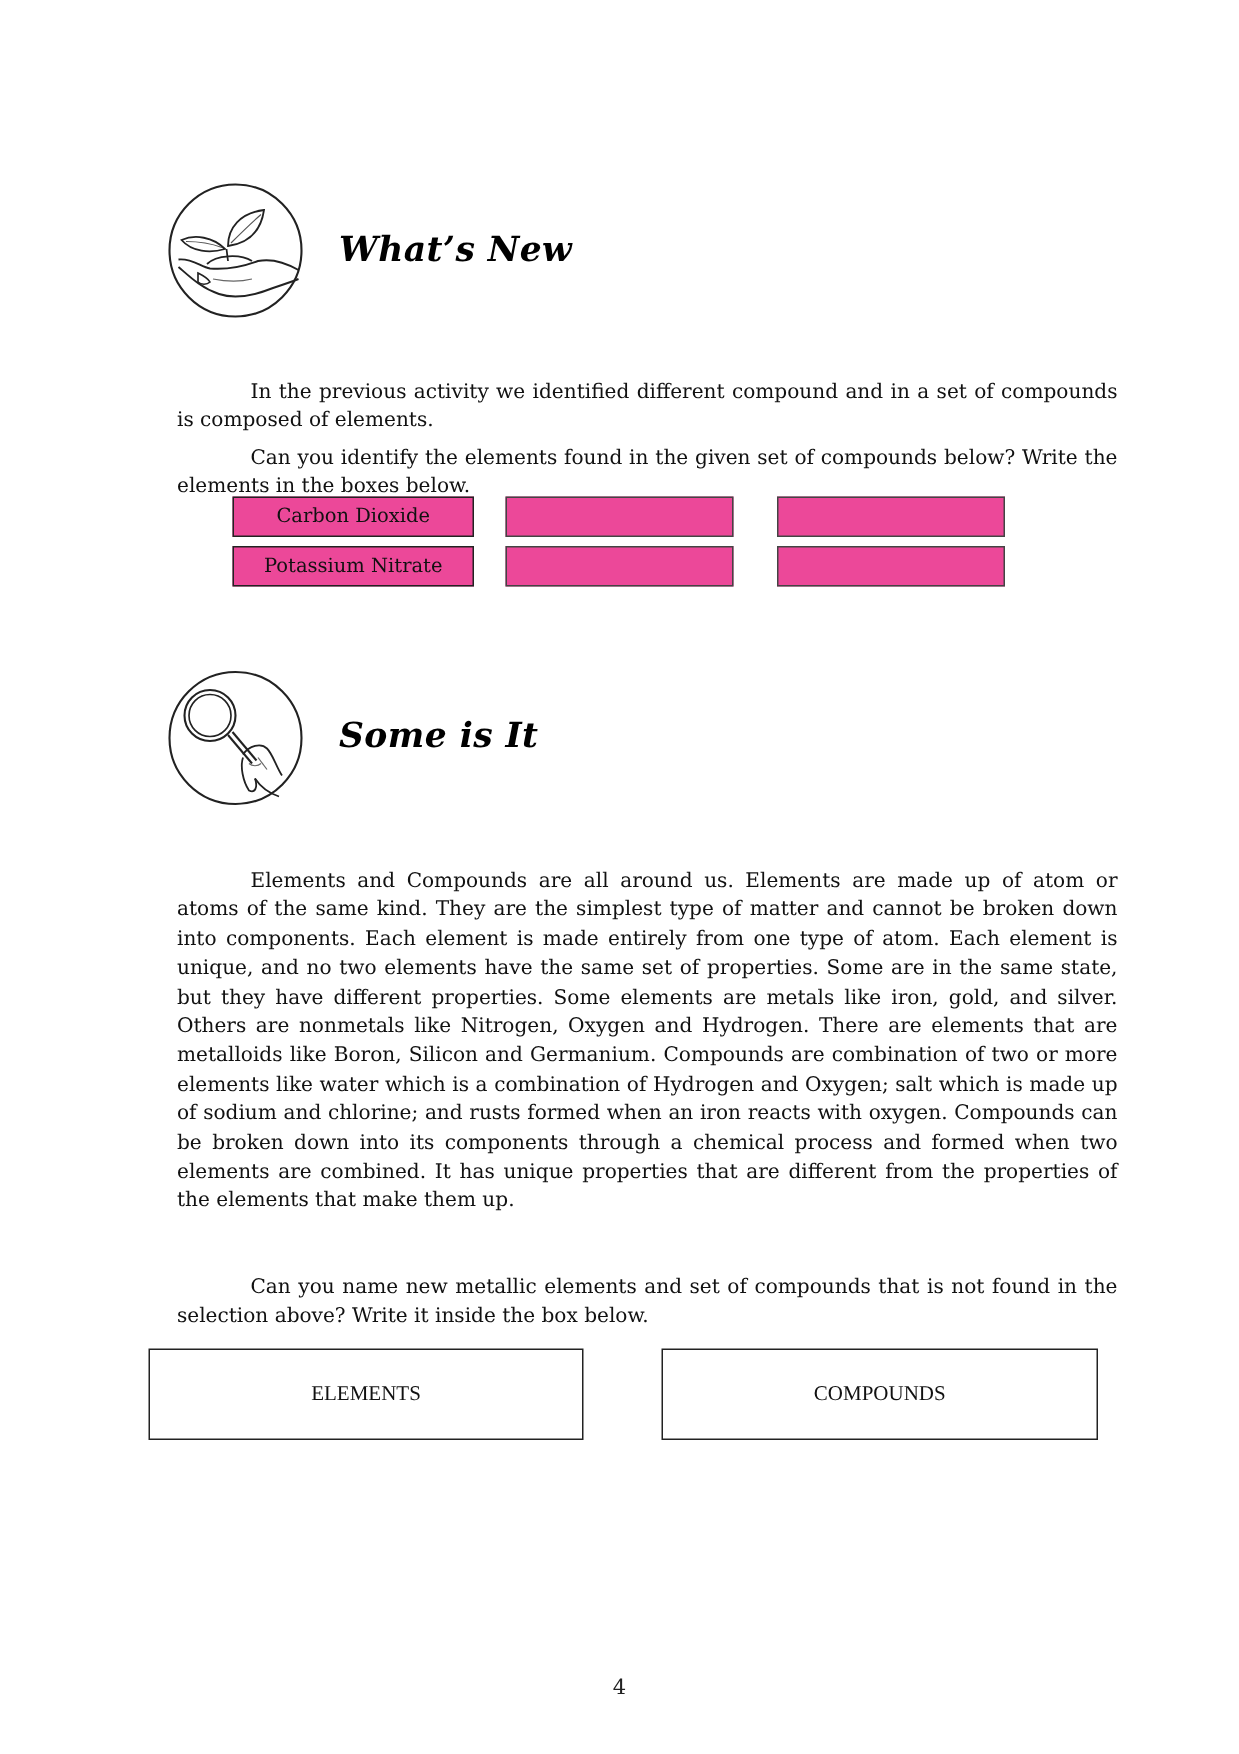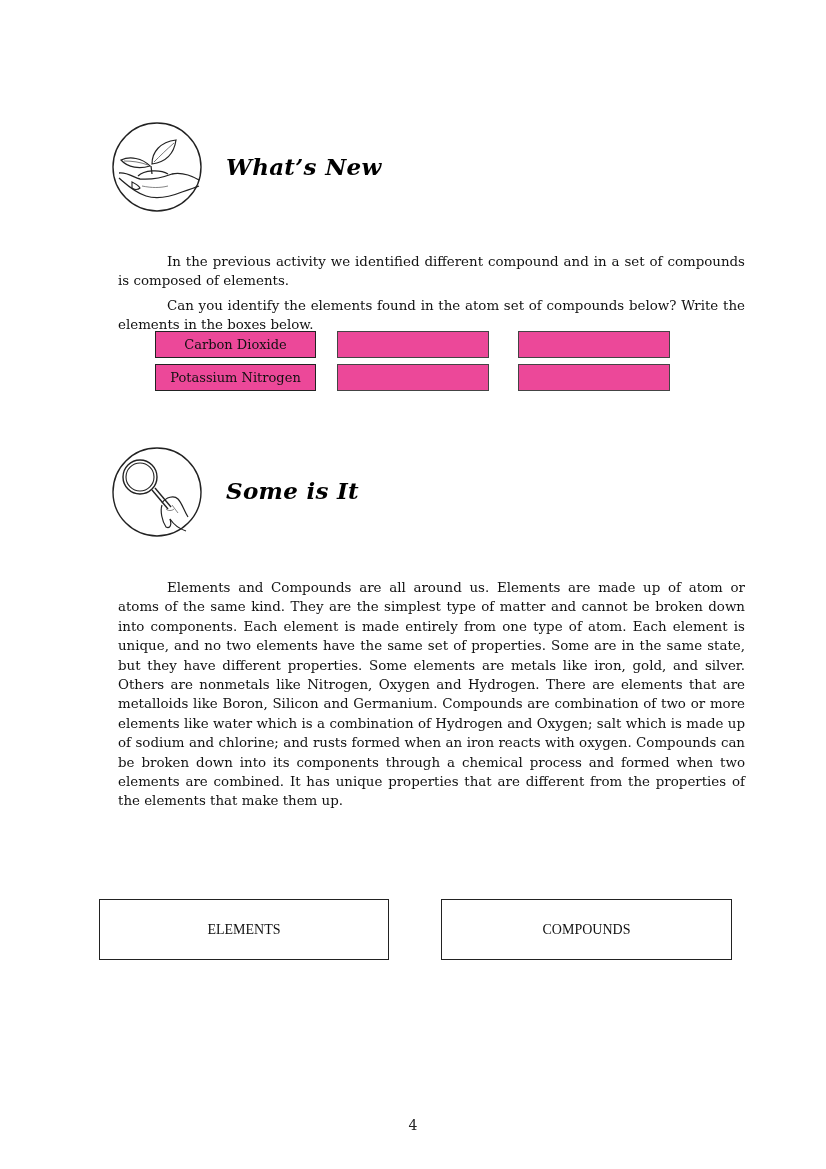--- a/index.html
+++ b/index.html
@@ -49,28 +49,28 @@
     <path d="M7 56 C 14 62, 22 70, 34 74 C 46 78, 60 74, 70 70 C 76 68, 82 66, 87 64" fill="none" stroke="#222" stroke-width="1.3"></path>
     <path d="M20 60 C 24 62, 27 64, 28 66 C 26 68, 22 68, 20 66 Z" fill="none" stroke="#222" stroke-width="1.1"></path>
     <path d="M30 64 C 40 66, 48 66, 56 64" fill="none" stroke="#666" stroke-width="0.8"></path>
   </svg>
   <div class="heading" style="left:226px; top:137px;">What’s New</div>
 
   <p class="para" style="top:218px;">
     <span class="indent"></span><span>In the previous activity we identified different compound and in a set of compounds is composed of elements.</span>
   </p>
   <p class="para" style="top:262px;">
-    <span class="indent"></span><span>Can you identify the elements found in the atom set of compounds below? Write the elements in the boxes below.</span>
+    <span class="indent"></span><span>Can you identify the elements found in the given set of compounds below? Write the elements in the boxes below.</span>
   </p>
 
   <div class="cbox" style="left:155px; top:315px; width:161px; height:27px;">Carbon Dioxide</div>
   <div class="cbox blank" style="left:337px; top:315px; width:152px; height:27px;"></div>
   <div class="cbox blank" style="left:518px; top:315px; width:152px; height:27px;"></div>
 
-  <div class="cbox" style="left:155px; top:348px; width:161px; height:27px;">Potassium Nitrogen</div>
+  <div class="cbox" style="left:155px; top:348px; width:161px; height:27px;">Potassium Nitrate</div>
   <div class="cbox blank" style="left:337px; top:348px; width:152px; height:27px;"></div>
   <div class="cbox blank" style="left:518px; top:348px; width:152px; height:27px;"></div>
 
   <svg class="icon-circle" style="left:112px; top:431px;" viewBox="0 0 90 90">
     <circle cx="45" cy="45" r="44" fill="#fff" stroke="#222" stroke-width="1.4"></circle>
     <circle cx="28" cy="30" r="17" fill="none" stroke="#222" stroke-width="1.4"></circle>
     <circle cx="28" cy="30" r="14" fill="none" stroke="#222" stroke-width="1.1"></circle>
     <path d="M40 43 L 56 62" stroke="#222" stroke-width="1.4"></path>
     <path d="M43 41 L 59 60" stroke="#222" stroke-width="1.4"></path>
 
@@ -78,20 +78,23 @@
     <path d="M50 58 C 48 64, 50 74, 54 80 C 58 82, 60 78, 58 72" fill="none" stroke="#222" stroke-width="1.2"></path>
     <path d="M58 72 C 62 78, 68 82, 74 84" fill="none" stroke="#222" stroke-width="1.2"></path>
     <path d="M54 62 C 56 64, 60 64, 62 62" fill="none" stroke="#666" stroke-width="0.8"></path>
     <path d="M60 58 L 66 66" stroke="#666" stroke-width="0.8"></path>
   </svg>
   <div class="heading" style="left:226px; top:461px;">Some is It</div>
 
   <p class="para" style="top:544px;">
     <span class="indent"></span><span>Elements and Compounds are all around us. Elements are made up of atom or atoms of the same kind. They are the simplest type of matter and cannot be broken down into components. Each element is made entirely from one type of atom. Each element is unique, and no two elements have the same set of properties. Some are in the same state, but they have different properties. Some elements are metals like iron, gold, and silver. Others are nonmetals like Nitrogen, Oxygen and Hydrogen. There are elements that are metalloids like Boron, Silicon and Germanium. Compounds are combination of two or more elements like water which is a combination of Hydrogen and Oxygen; salt which is made up of sodium and chlorine; and rusts formed when an iron reacts with oxygen. Compounds can be broken down into its components through a chemical process and formed when two elements are combined. It has unique properties that are different from the properties of the elements that make them up.</span>
   </p>
+  <p class="para" style="top:815px;">
+    <span class="indent"></span><span>Can you name new metallic elements and set of compounds that is not found in the selection above? Write it inside the box below.</span>
+  </p>
 
   <div class="answer-box" style="left:99px; top:883px; width:290px; height:61px;">
     <span>ELEMENTS</span>
   </div>
   <div class="answer-box" style="left:441px; top:883px; width:291px; height:61px;">
     <span>COMPOUNDS</span>
   </div>
 
   <div class="page-num">4</div>
 </div>

